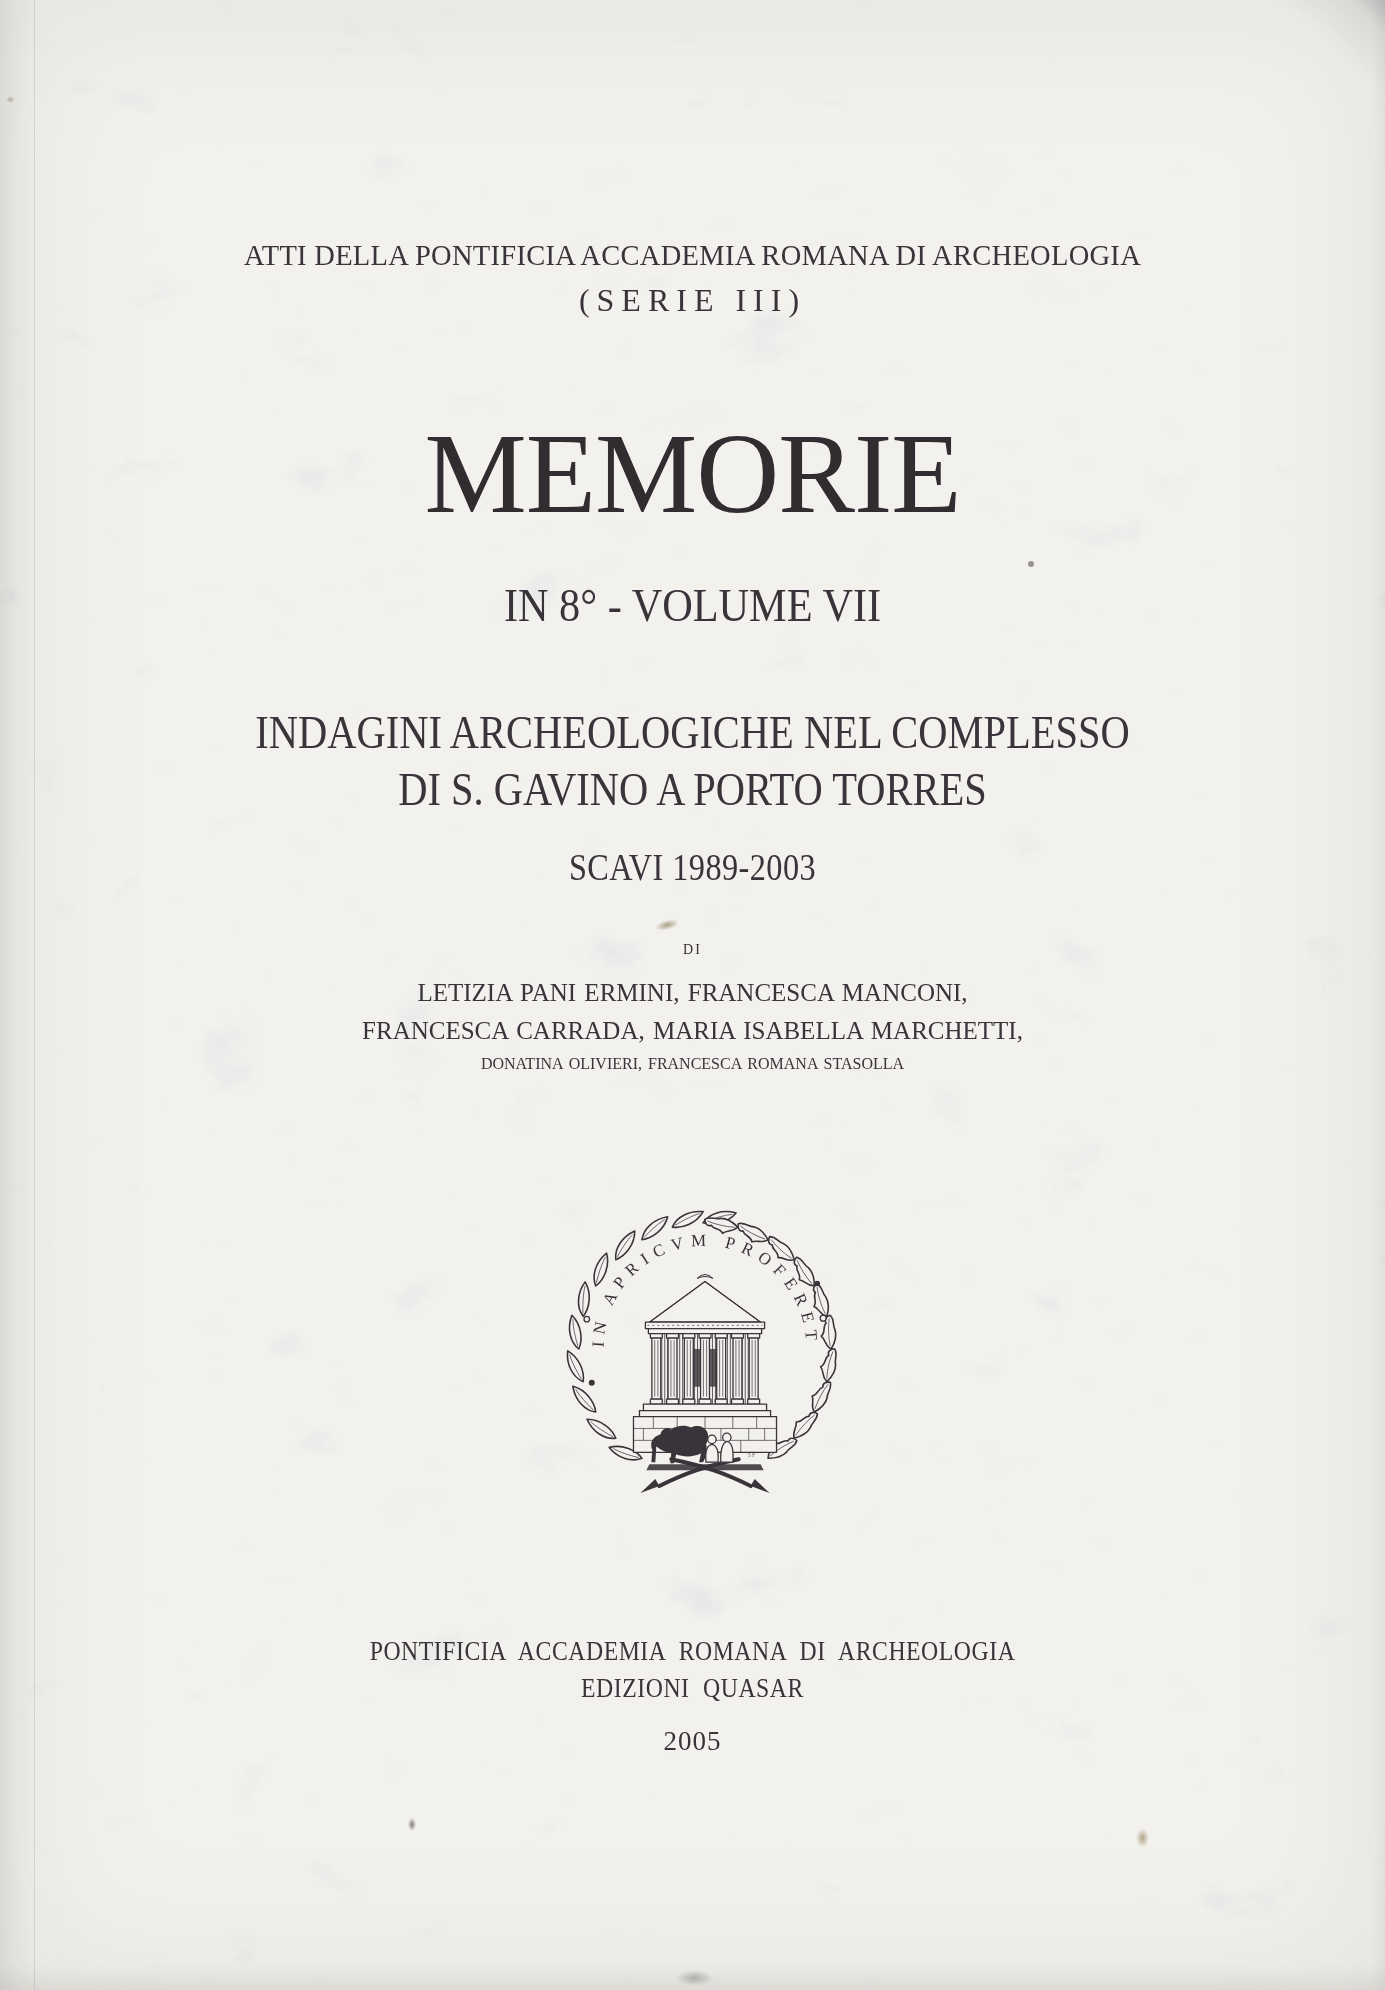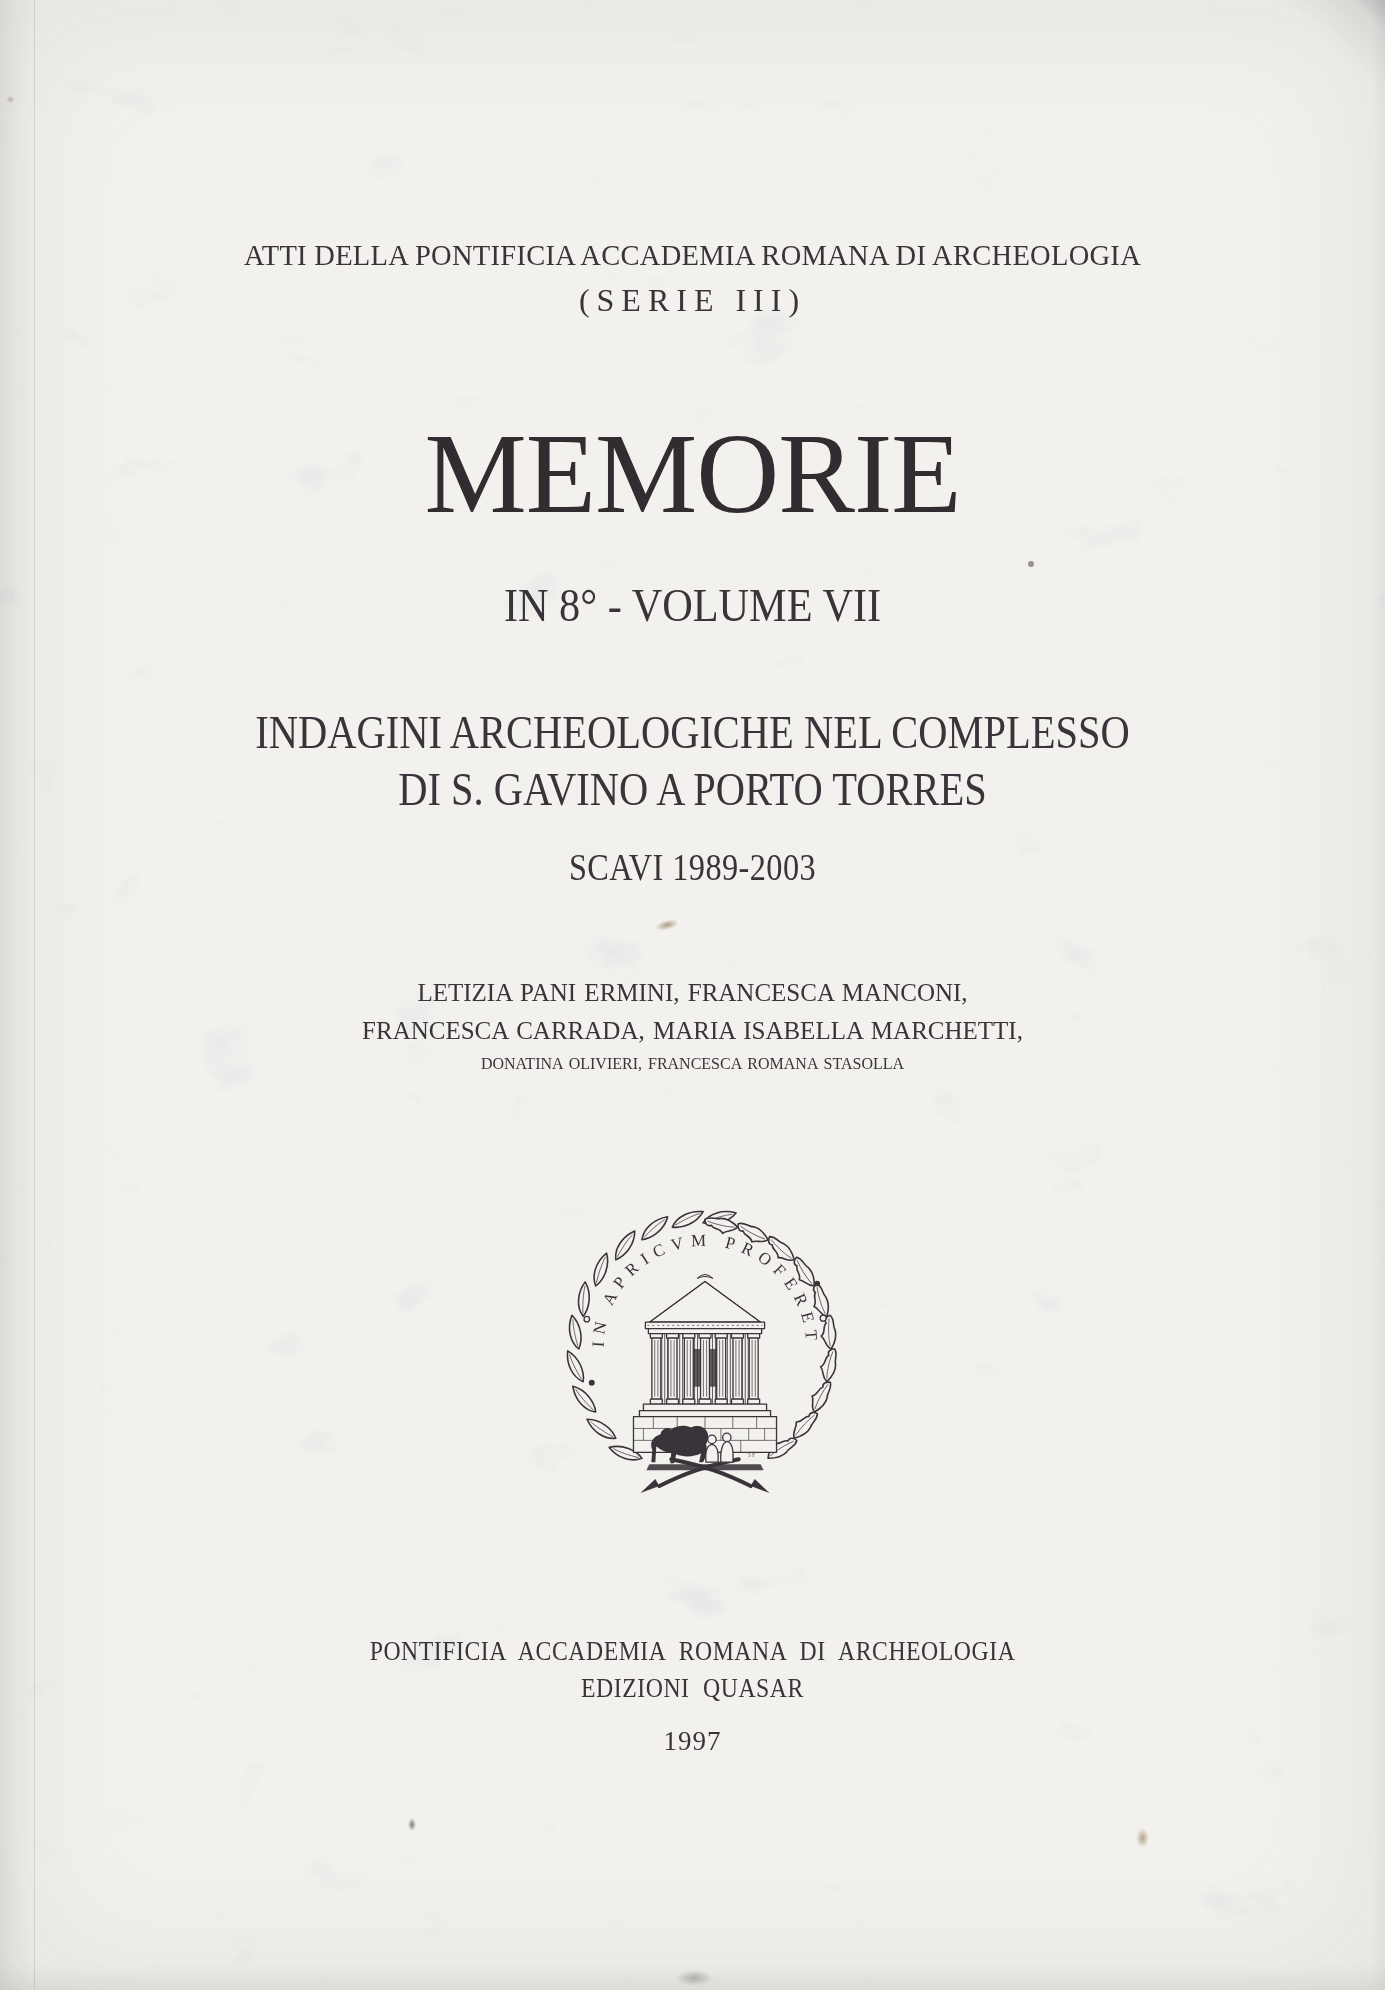--- a/index.html
+++ b/index.html
@@ -95,20 +95,21 @@
   <div class="corner-fold"></div>
   <div class="vignette"></div>
 
   <div class="line series-line">ATTI DELLA PONTIFICIA ACCADEMIA ROMANA DI ARCHEOLOGIA</div>
   <div class="line series-sub">(SERIE III)</div>
   <div class="line main-title">MEMORIE</div>
   <div class="line volume-line">IN 8° - VOLUME VII</div>
   <div class="line subtitle1">INDAGINI ARCHEOLOGICHE NEL COMPLESSO</div>
   <div class="line subtitle2">DI S. GAVINO A PORTO TORRES</div>
   <div class="line scavi">SCAVI 1989-2003</div>
+  <div class="line byline">DI</div>
   <div class="line author2">FRANCESCA CARRADA, MARIA ISABELLA MARCHETTI,</div>
   <div class="line author1">LETIZIA PANI ERMINI, FRANCESCA MANCONI,</div>
   <div class="line author3">DONATINA OLIVIERI, FRANCESCA ROMANA STASOLLA</div>
 
   <svg class="emblem emb" viewBox="0 0 300 300" xmlns="http://www.w3.org/2000/svg" xmlns:xlink="http://www.w3.org/1999/xlink" aria-hidden="true">
     <defs>
       <path id="mottoArc" d="M 54.1 184.9 A 102 102 0 1 1 245.9 184.9" fill="none"></path>
       <g id="leafL">
         <path class="leaf" d="M0 0 C7 -9 21 -12 34 -7 C24 3 9 4 0 0 Z"></path>
         <path class="thin" d="M3 -1 C13 -4 23 -6 30 -6"></path>
@@ -223,21 +224,21 @@
       <path class="pf" d="M151 266 C150 256 152 249 157 248 C162 249 164 256 163 266 Z"></path>
       <circle class="pf" cx="172" cy="241" r="4.2"></circle>
       <path class="pf" d="M166 266 C165 254 168 246 172 245 C177 246 179 254 178 266 Z"></path>
       <path class="ink" d="M94 268 H206 L209 274 H91 Z" opacity="0.88"></path>
       <text class="sig" x="193" y="261">SF</text>
     </g>
   </svg>
 
   <div class="line pub1">PONTIFICIA ACCADEMIA ROMANA DI ARCHEOLOGIA</div>
   <div class="line pub2">EDIZIONI QUASAR</div>
-  <div class="line year">1997</div>
+  <div class="line year">2005</div>
 
   <div class="speck speck-a"></div>
   <div class="speck speck-b"></div>
   <div class="speck speck-c"></div>
   <div class="speck speck-d"></div>
   <div class="speck speck-e"></div>
   <div class="speck speck-f"></div>
 </div>
 
 </body></html>

